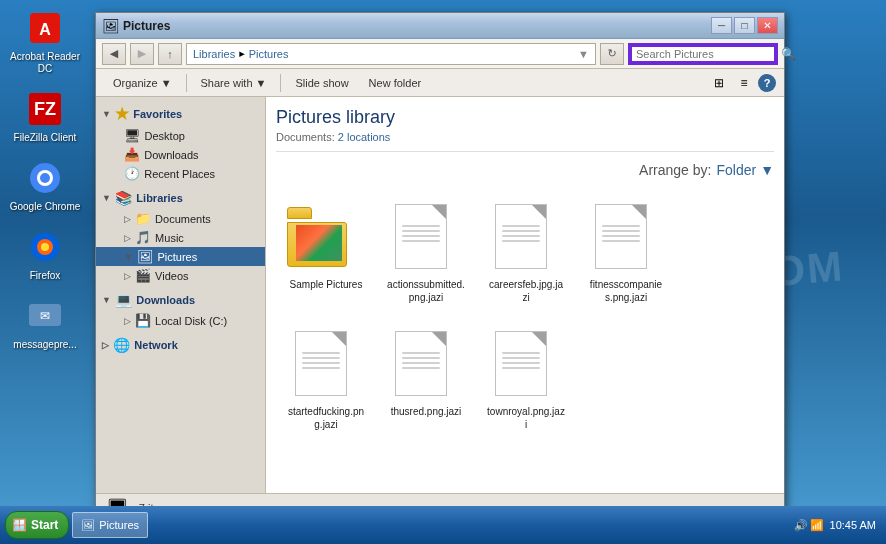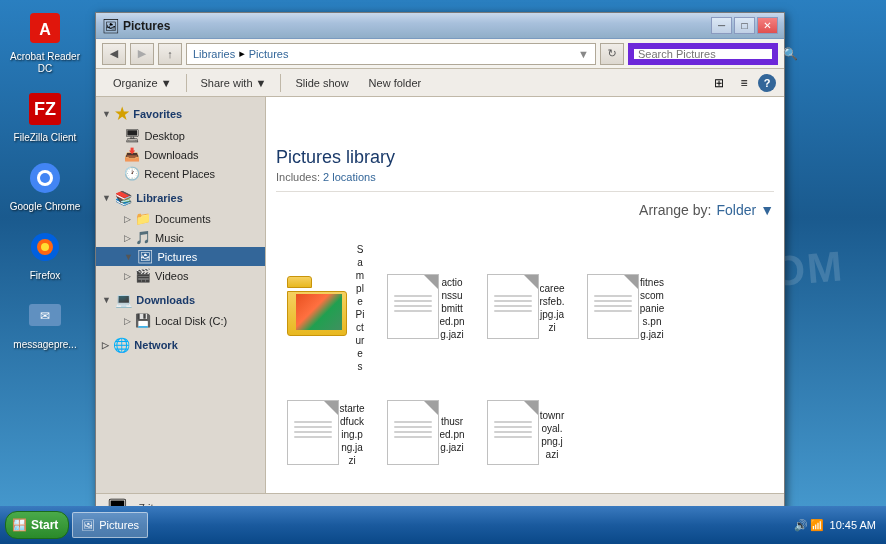--- a/index.html
+++ b/index.html
@@ -145,21 +145,21 @@
       align-items: center;
       gap: 4px;
     }
     .address-crumb {
       color: #336699;
       cursor: pointer;
     }
     .search-box {
       width: 150px;
       height: 22px;
-      border: 6px solid #6d28d9;
+      border: 4px solid #6d28d9;
       background: white;
       display: flex;
       align-items: center;
       padding: 0 4px;
       gap: 3px;
     }
     .search-input {
       flex: 1;
       border: none;
       outline: none;
@@ -272,21 +272,20 @@
     .content-area {
       flex: 1;
       background: white;
       overflow-y: auto;
       padding: 10px;
     }
     .library-header {
       margin-bottom: 10px;
       padding-bottom: 8px;
       border-bottom: 1px solid #e0ddd8;
-      margin-top: 40px;
     }
     .library-title {
       font-size: 18px;
       color: #1a3a6a;
       font-weight: normal;
       margin-bottom: 3px;
     }
     .library-includes {
       font-size: 11px;
       color: #666;
@@ -315,22 +314,21 @@
 
     
     .file-grid {
       display: flex;
       flex-wrap: wrap;
       gap: 10px;
       padding: 5px;
     }
     .file-item {
       display: flex;
-      flex-direction: row;
-      align-items: center;
+      flex-direction: column;
       width: 90px;
       padding: 5px;
       cursor: pointer;
       border: 1px solid transparent;
     }
     .file-icon-container {
       width: 68px;
       height: 75px;
       display: flex;
       align-items: center;
@@ -684,21 +682,21 @@
             <span>Network</span>
           </div>
         </div>
 
       </div>
 
       <div class="content-area">
         <div class="library-header">
           <div class="library-title">Pictures library</div>
           <div class="library-includes">
-            <span>Includes:</span>
+            <span>Documents:</span>
             <a href="#">2 locations</a>
           </div>
         </div>
         <div class="arrange-bar">
           <span class="arrange-label">Arrange by:</span>
           <span class="arrange-value">
             <span>Folder</span>
             <span>▼</span>
           </span>
         </div>

